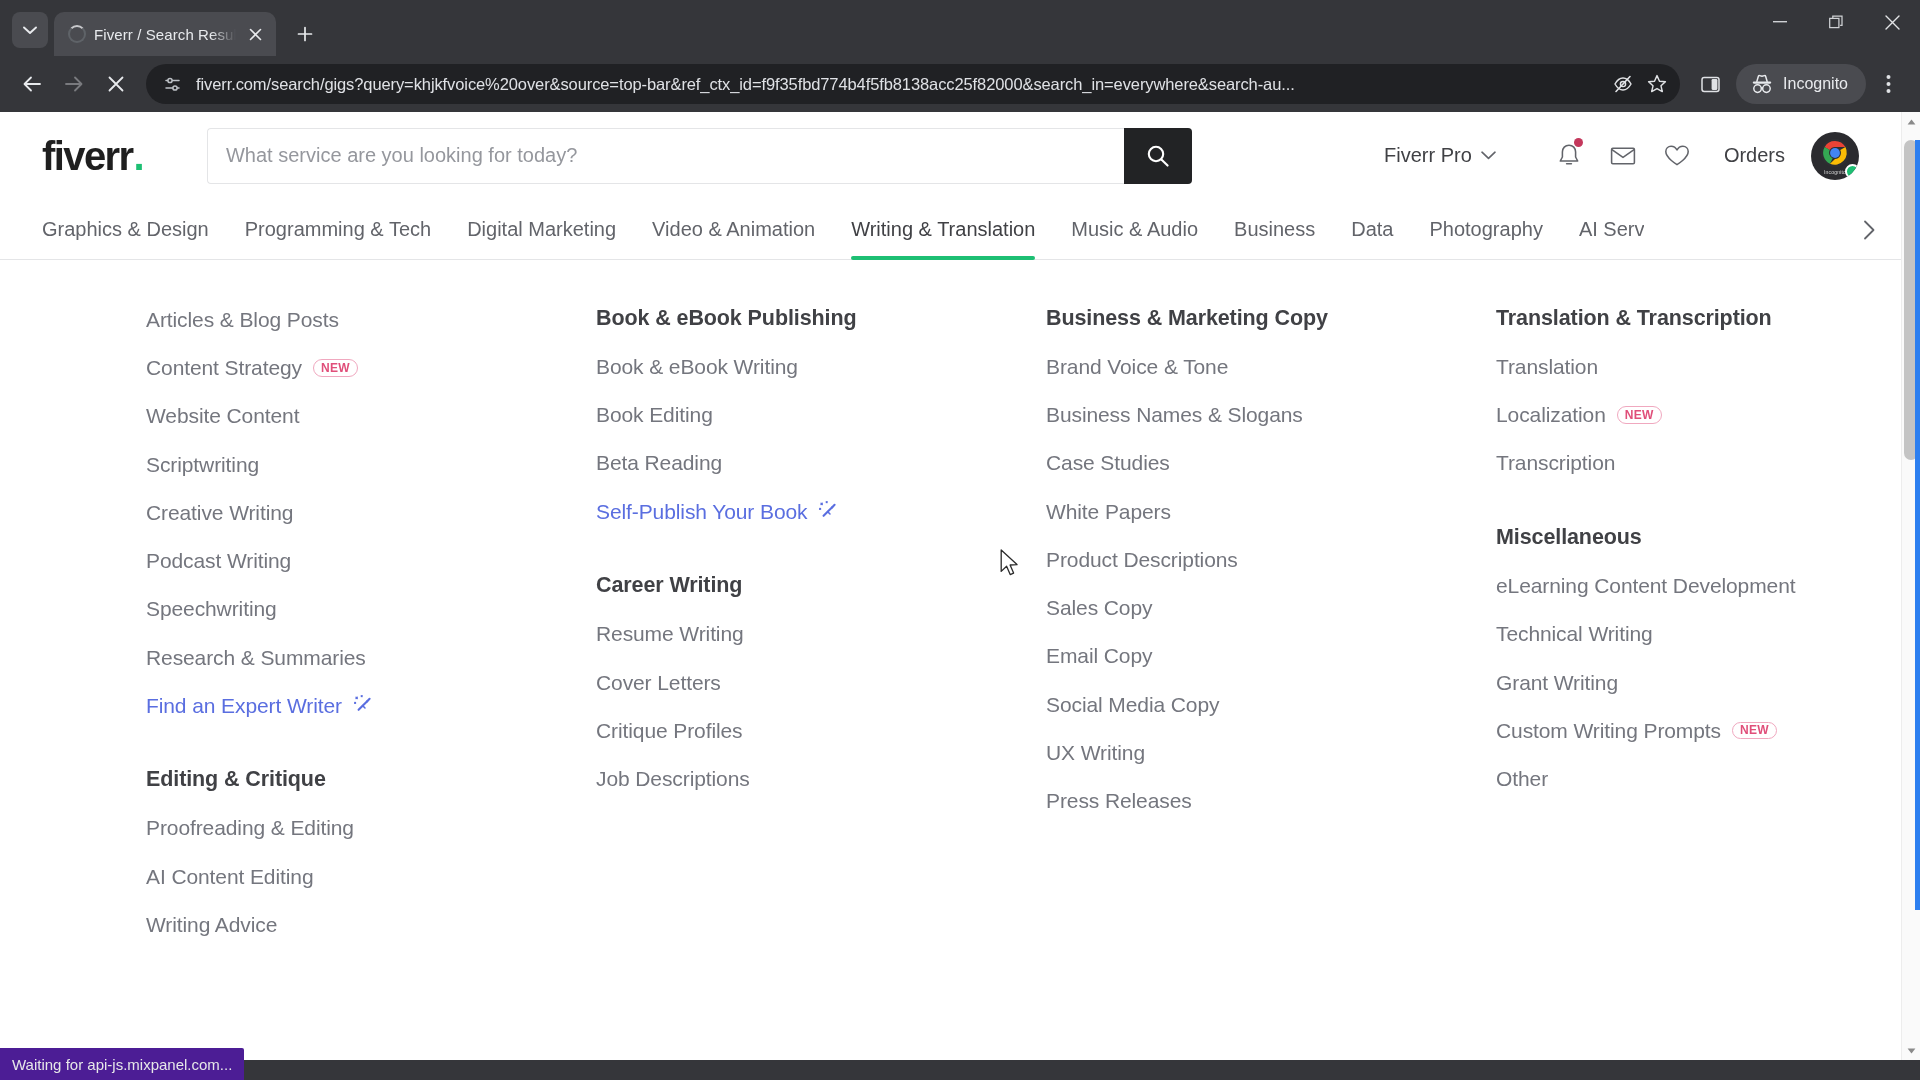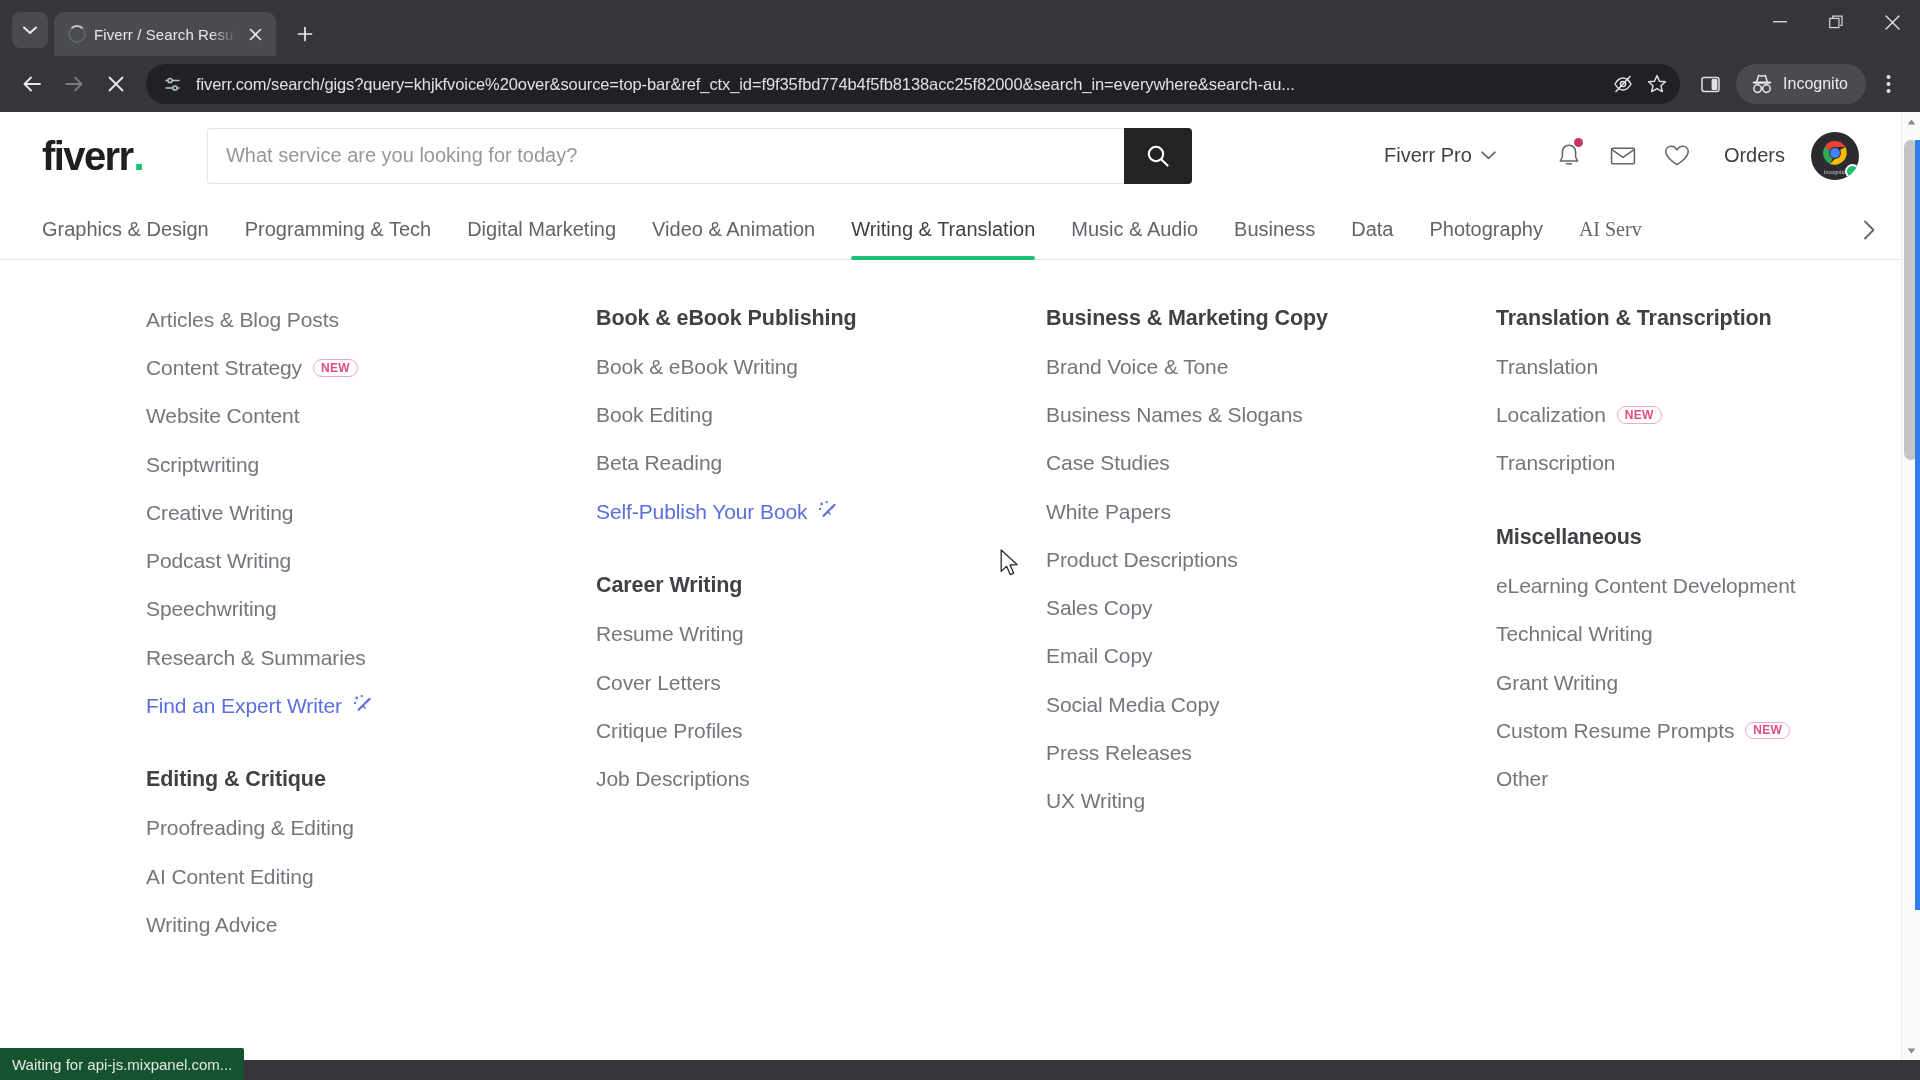--- a/index.html
+++ b/index.html
@@ -153,21 +153,21 @@
     cursor:pointer; padding:0 0 0 0; margin-right:36px; white-space:nowrap;
     position:relative;
   }
   .fv-cat:last-of-type { margin-right:0; }
   .fv-cat.active { color:#404145; }
   .fv-cat.active::after {
     content:""; position:absolute; left:0; right:0; bottom:-1px; height:4px;
     background:#1dbf73; border-radius:2px;
   }
   .fv-cat.clipped {
-    overflow:hidden; max-width:78px;font-family:Liberation Serif, serif;
+    overflow:hidden; max-width:78px;
   }
   .cats-arrow {
     position:absolute; right:12px; top:0; bottom:0; display:flex;
     align-items:center; justify-content:center; width:40px; cursor:pointer;
     background:linear-gradient(to right, rgba(255,255,255,0) 0%, #fff 42%);
   }
 
   
   .fv-mega {
     background:#fff; padding:46px 0 0 0; display:flex;
@@ -210,21 +210,21 @@
     position:absolute; left:2px; right:2px; top:28px; height:320px;
     background:#c4c4c4; border-radius:8px;
   }
   .vscroll .arr.bottom { position:absolute; bottom:0; left:0; right:0; }
   .blue-edge {
     position:absolute; right:0; top:140px; width:5px; height:770px; background:#2d7ff0;
   }
 
   
   .statusbar {
-    position:absolute; left:0; bottom:0; height:32px; background:#14532d;
+    position:absolute; left:0; bottom:0; height:32px; background:#4c1d95;
     color:#e6e7e8; font-size:15px; display:flex; align-items:center;
     padding:0 12px; max-width:810px; white-space:nowrap; overflow:hidden;
     border-top-right-radius:2px;
   }
 
   
   .cursor { position:absolute; left:1000px; top:437px; pointer-events:none; }
 </style>
 </head>
 <body>
@@ -542,24 +542,24 @@
               <div class="mega-item">
                 <span>Sales Copy</span>
               </div>
               <div class="mega-item">
                 <span>Email Copy</span>
               </div>
               <div class="mega-item">
                 <span>Social Media Copy</span>
               </div>
               <div class="mega-item">
+                <span>UX Writing</span>
+              </div>
+              <div class="mega-item">
                 <span>Press Releases</span>
-              </div>
-              <div class="mega-item">
-                <span>UX Writing</span>
               </div>
             </div>
           </div>
           <div class="mega-col c4">
             <div class="mega-group">
               <div class="mega-head">Translation &amp; Transcription</div>
               <div class="mega-item">
                 <span>Translation</span>
               </div>
               <div class="mega-item">
@@ -575,21 +575,21 @@
               <div class="mega-item">
                 <span>eLearning Content Development</span>
               </div>
               <div class="mega-item">
                 <span>Technical Writing</span>
               </div>
               <div class="mega-item">
                 <span>Grant Writing</span>
               </div>
               <div class="mega-item">
-                <span>Custom Resume Prompts</span>
+                <span>Custom Writing Prompts</span>
                 <span class="new-badge">NEW</span>
               </div>
               <div class="mega-item">
                 <span>Other</span>
               </div>
             </div>
           </div>
         </div>
     </div>
 

